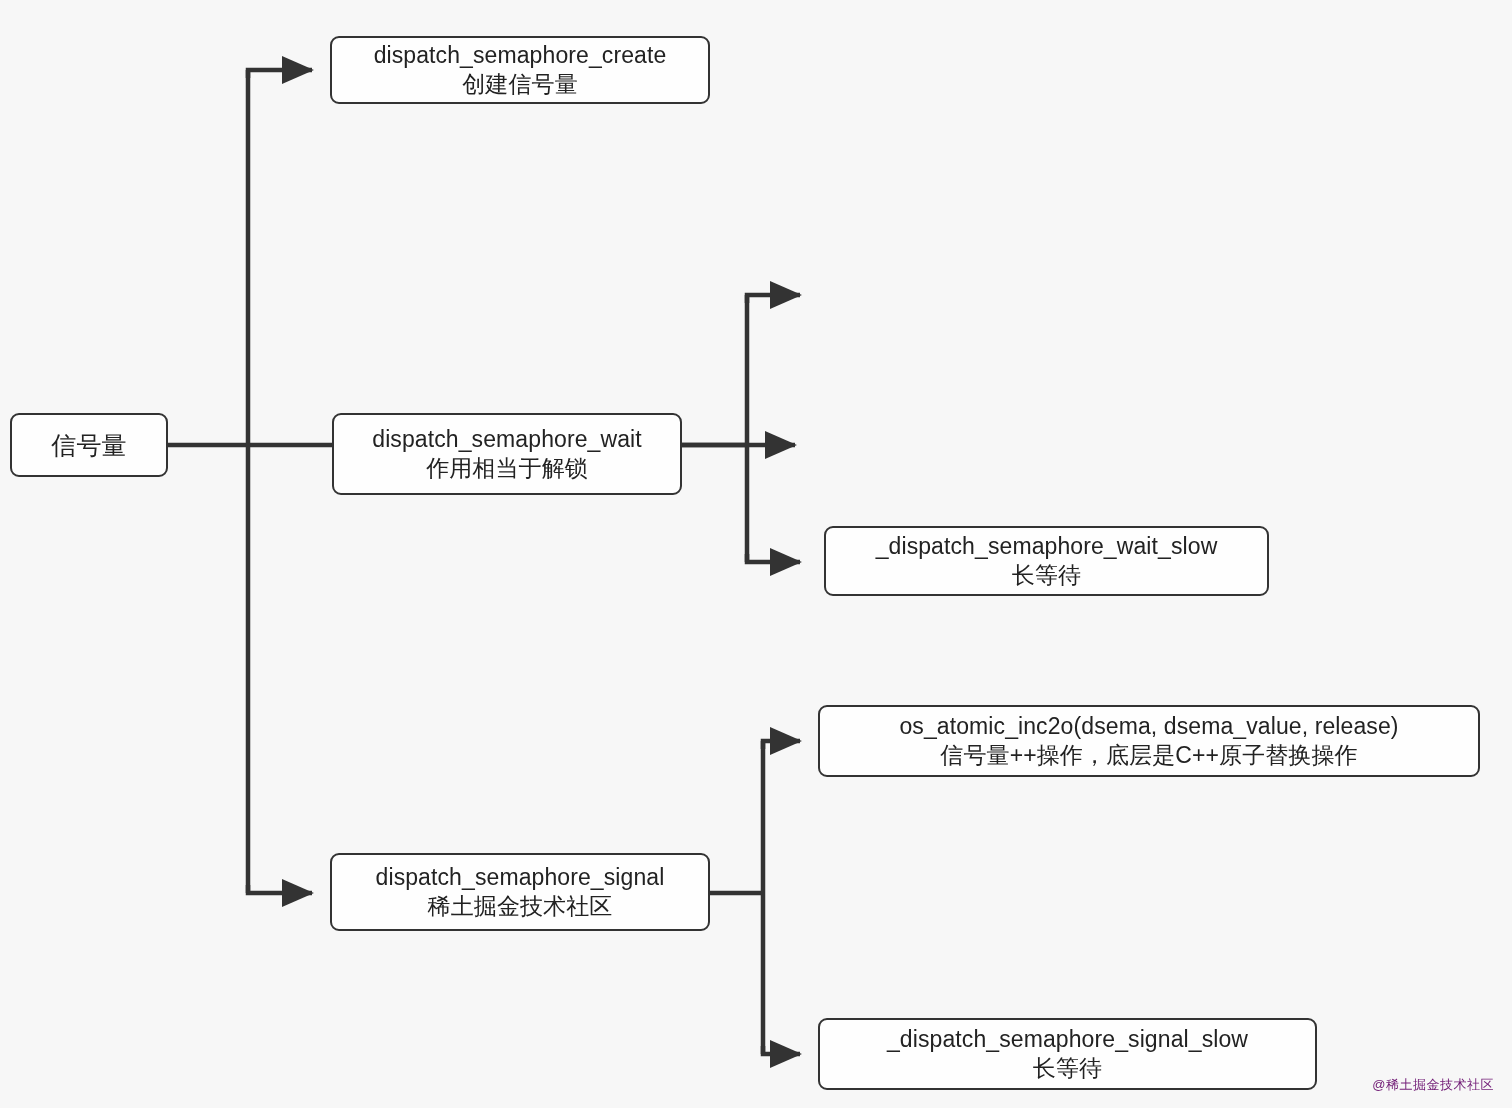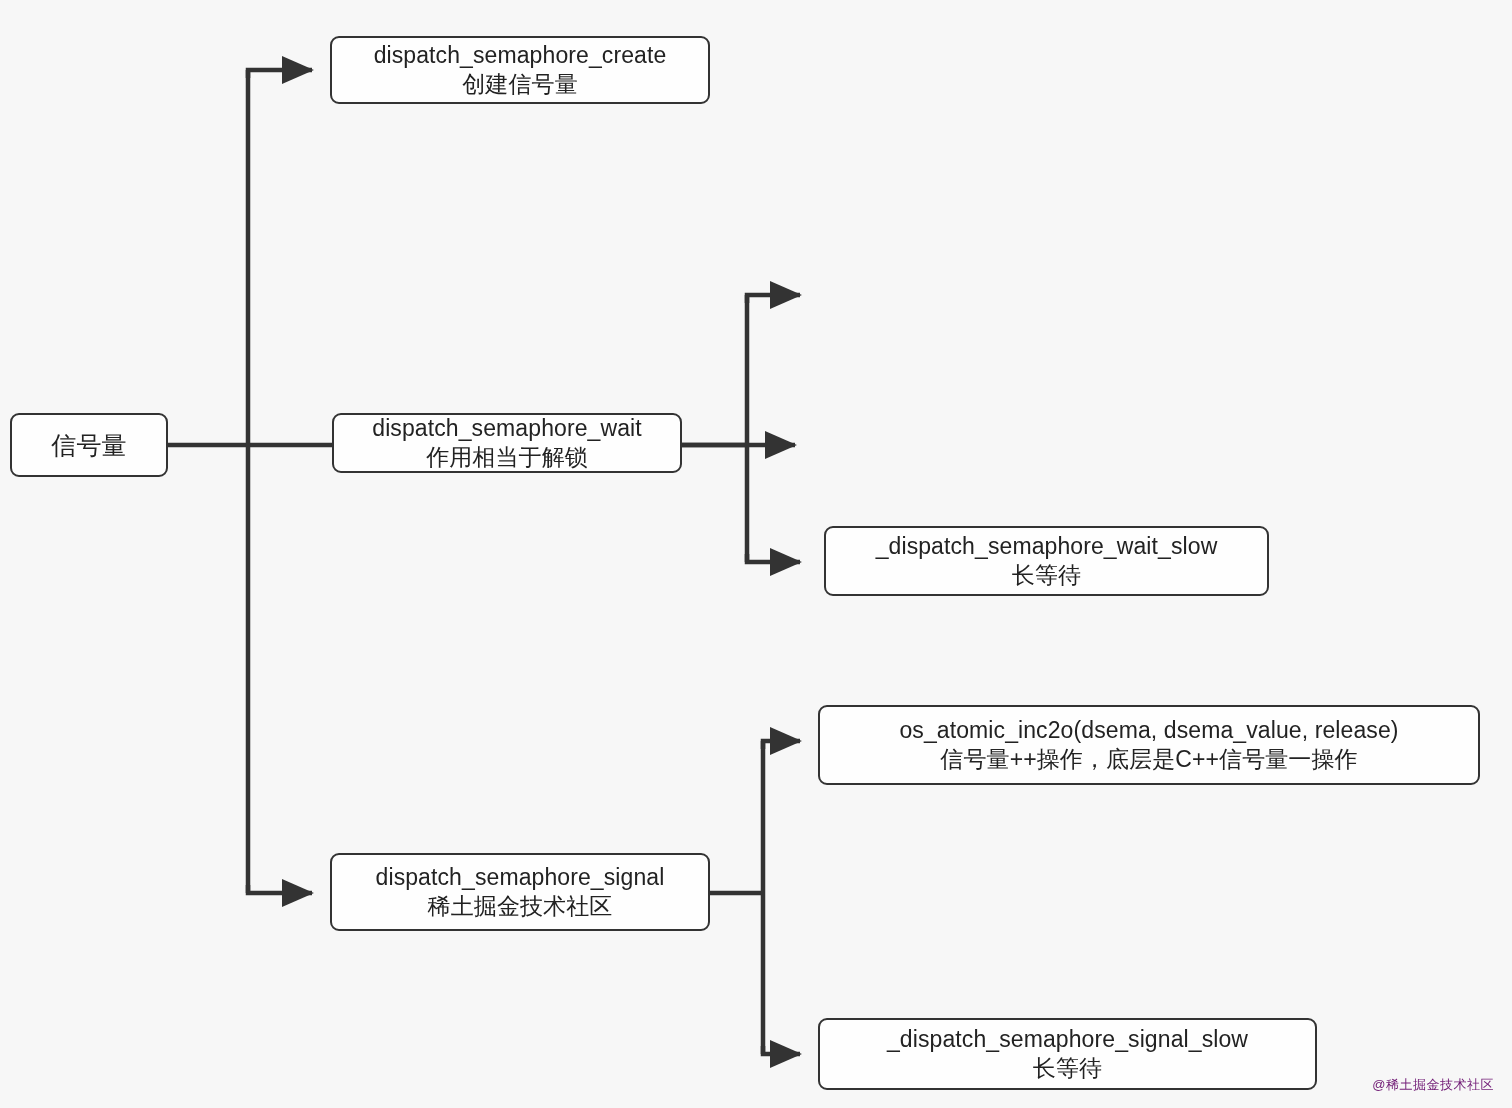--- a/index.html
+++ b/index.html
@@ -94,39 +94,39 @@
 
   <div class="node" style="left:330px; top:36px; width:380px; height:68px;">
     <div class="l1">dispatch_semaphore_create</div>
     <div class="l2">创建信号量</div>
   </div>
 
   <div class="node single" style="left:10px; top:413px; width:158px; height:64px;">
     <div class="l1">信号量</div>
   </div>
 
-  <div class="node" style="left:332px; top:413px; width:350px; height:60px;">
+  <div class="node" style="left:332px; top:413px; width:350px; height:82px;">
     <div class="l1">dispatch_semaphore_wait</div>
     <div class="l2">作用相当于解锁</div>
   </div>
 
   <div class="node" style="left:330px; top:853px; width:380px; height:78px;">
     <div class="l1">dispatch_semaphore_signal</div>
     <div class="l2">稀土掘金技术社区</div>
   </div>
 
 
   <div class="node" style="left:824px; top:526px; width:445px; height:70px;">
     <div class="l1">_dispatch_semaphore_wait_slow</div>
     <div class="l2">长等待</div>
   </div>
 
-  <div class="node" style="left:818px; top:705px; width:662px; height:80px;">
+  <div class="node" style="left:818px; top:705px; width:662px; height:72px;">
     <div class="l1">os_atomic_inc2o(dsema, dsema_value, release)</div>
-    <div class="l2">信号量++操作，底层是C++信号量一操作</div>
+    <div class="l2">信号量++操作，底层是C++原子替换操作</div>
   </div>
 
   <div class="node" style="left:818px; top:1018px; width:499px; height:72px;">
     <div class="l1">_dispatch_semaphore_signal_slow</div>
     <div class="l2">长等待</div>
   </div>
 
   <div id="watermark">@稀土掘金技术社区</div>
 
 </div>

